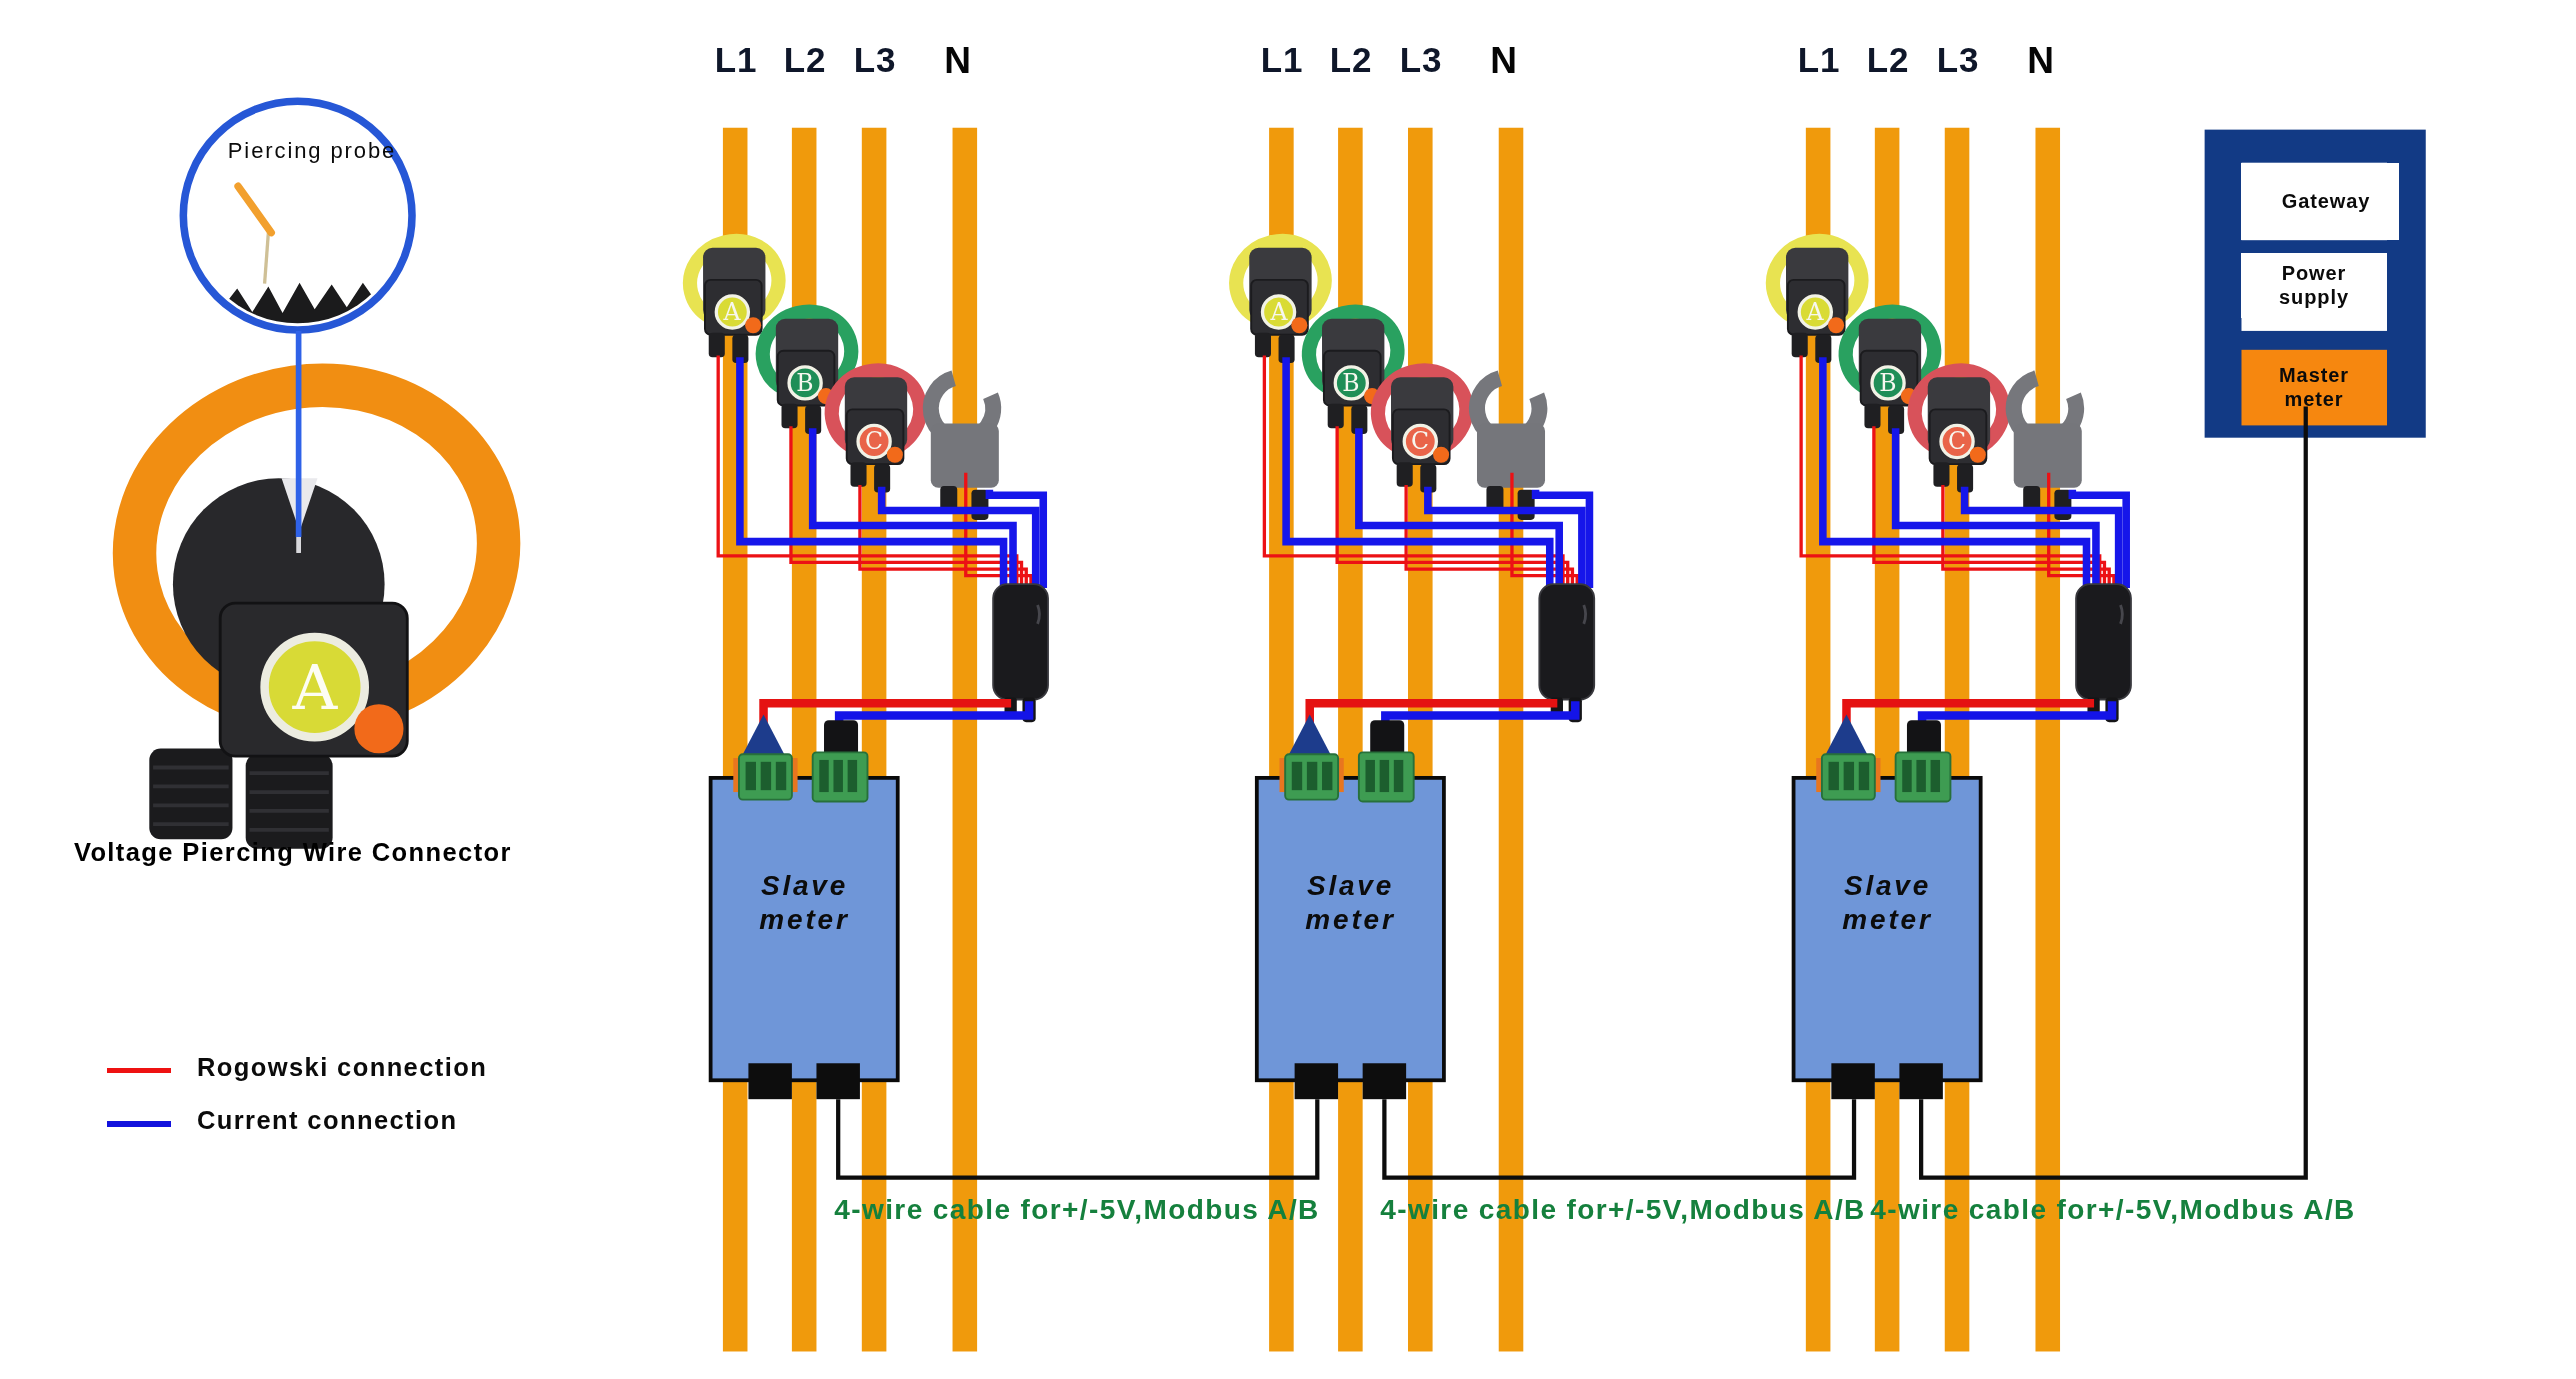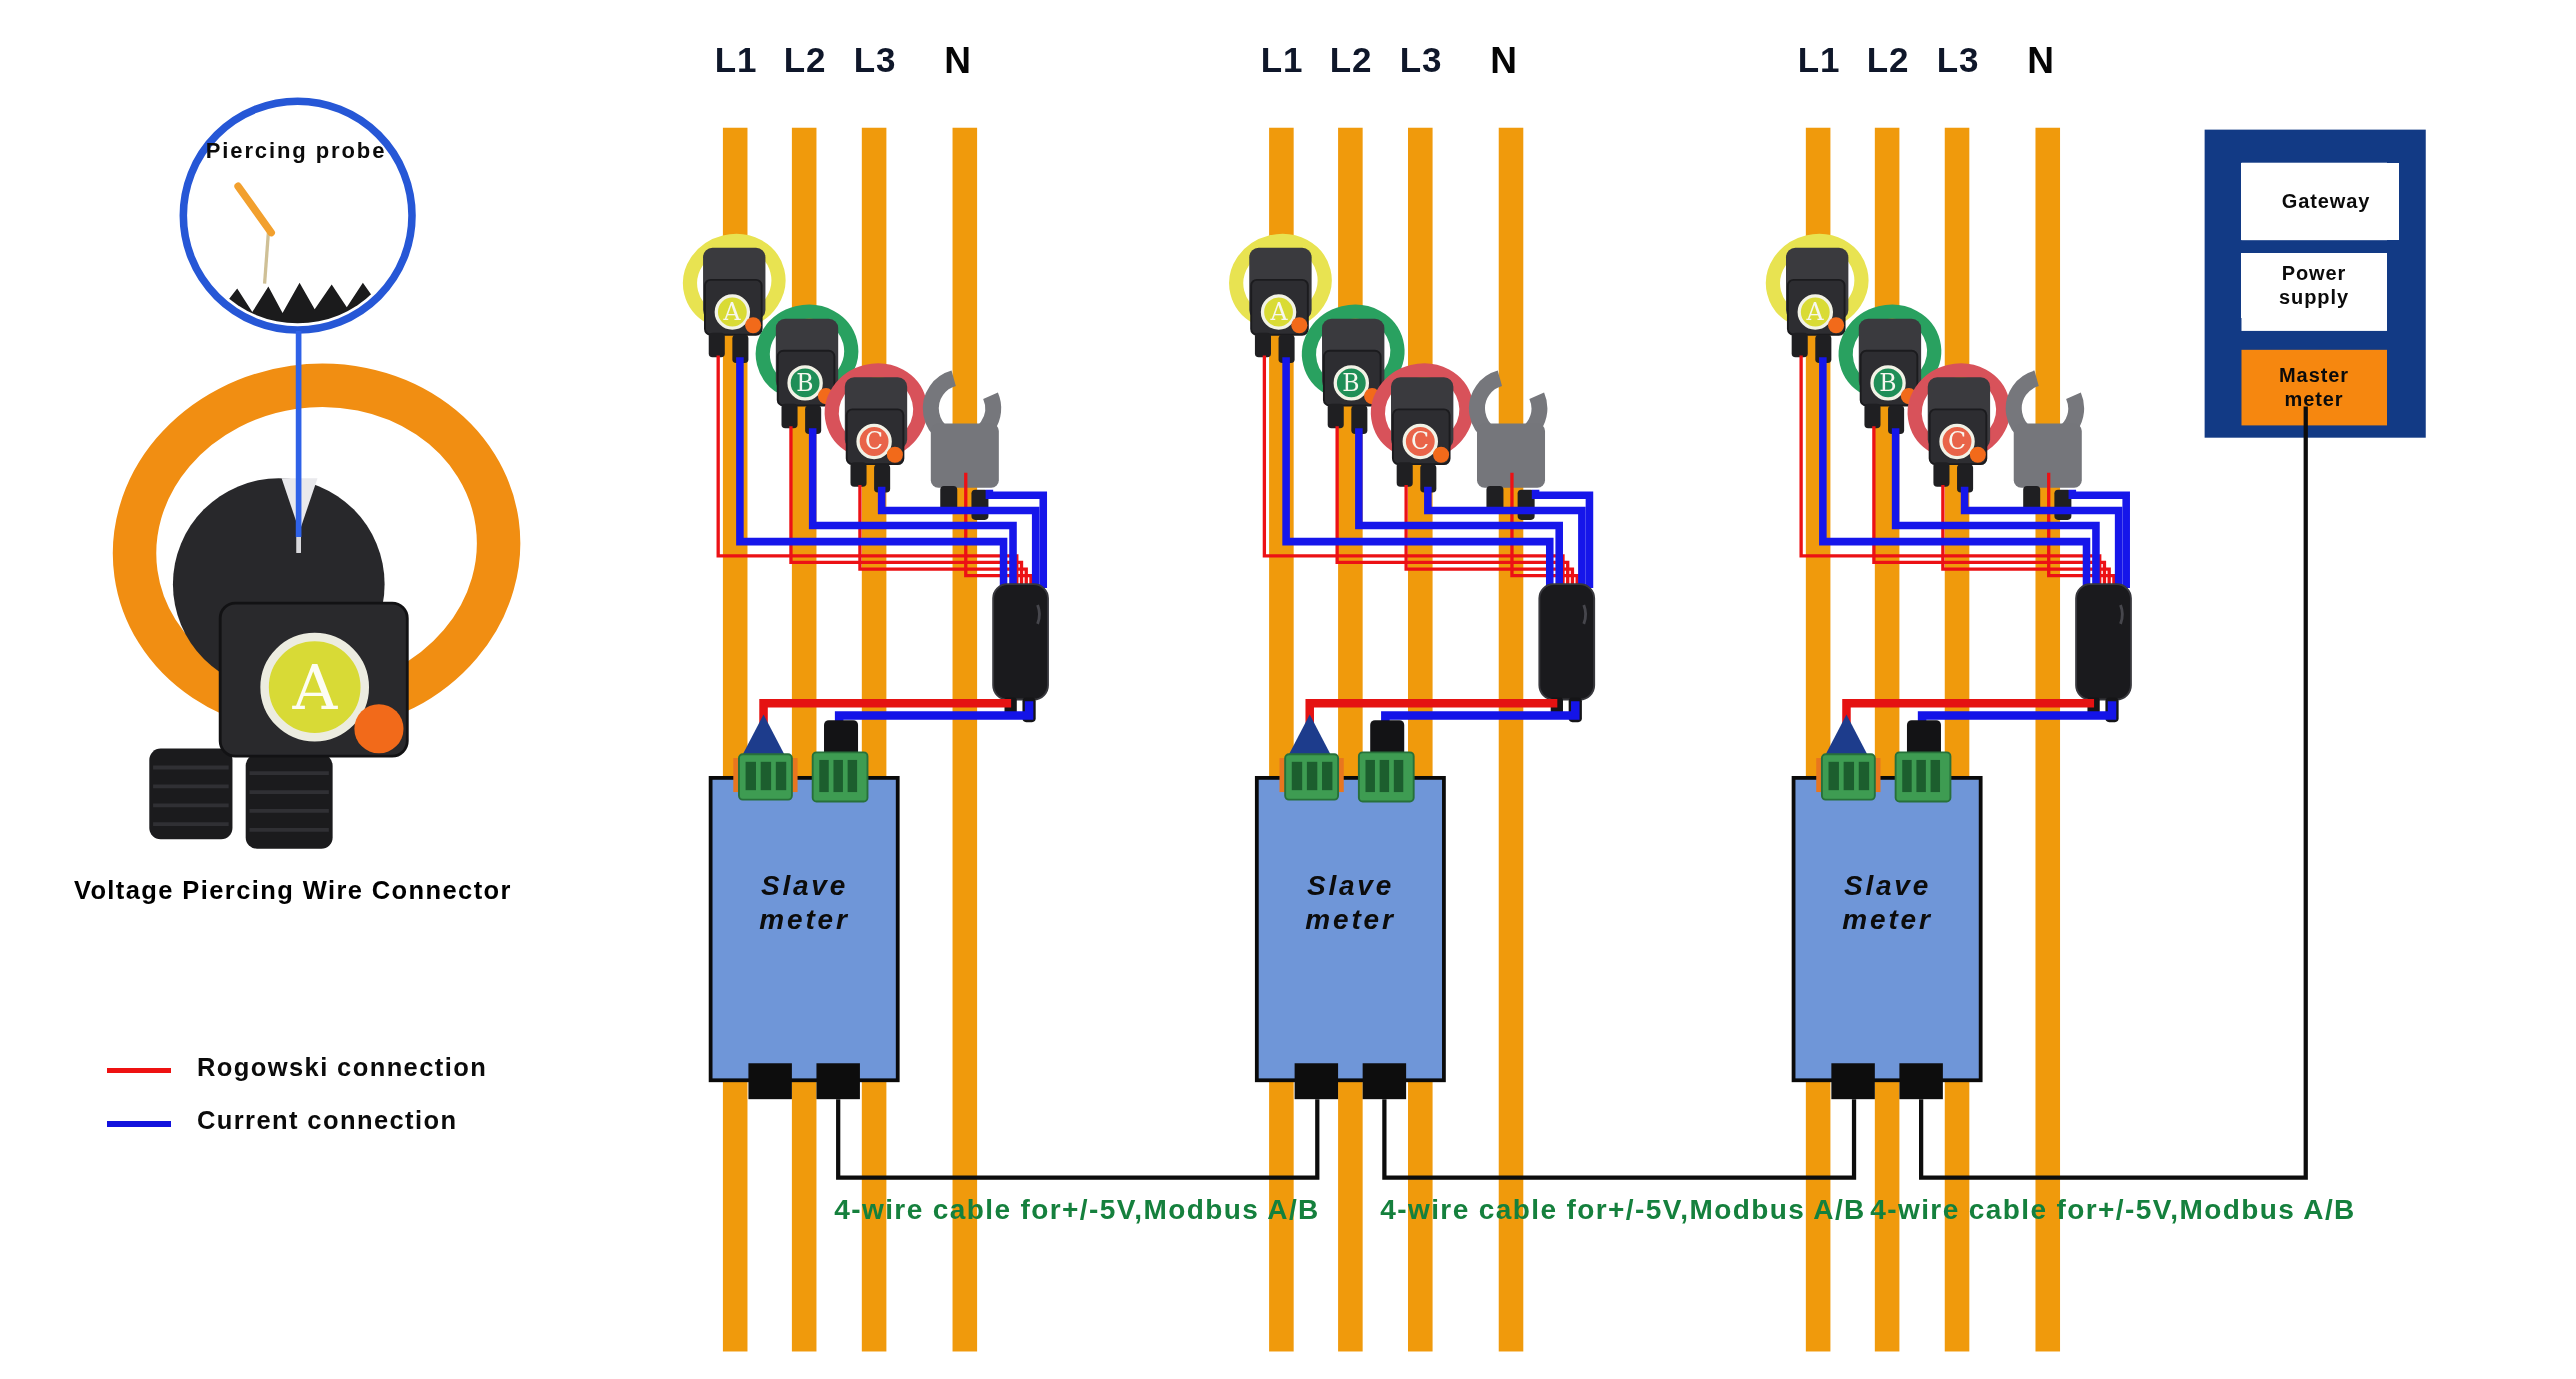--- a/index.html
+++ b/index.html
@@ -10,22 +10,22 @@
   .center{transform:translateX(-50%);white-space:nowrap;}
   .phase{top:40px;font-size:35px;font-weight:700;letter-spacing:0.9px;color:#0f172a;}
   .phase.neutral{color:#050505;font-size:37px;}
   .badge-letter{position:absolute;transform:translate(-50%,-50%);
                 font-family:"DejaVu Serif",serif;font-size:23.6px;color:#f7f7ef;}
   .big-badge-letter{position:absolute;transform:translate(-50%,-50%);
                 font-family:"DejaVu Serif",serif;font-size:62px;color:#fdfdf3;}
   .meter-label{position:absolute;width:187px;text-align:center;font-size:28px;font-weight:700;
                letter-spacing:2.8px;line-height:34px;white-space:pre-line;color:#0c0c0c;font-style:italic;}
   .cable-label{top:1194px;font-size:28px;font-weight:600;letter-spacing:1.4px;color:#15803d;}
-  .inset-label{top:138px;font-size:22px;font-weight:700;letter-spacing:1.9px;}
-  .caption{position:absolute;left:9.4px;top:874px;width:567px;text-align:center;
+  .inset-label{top:138px;font-size:22px;font-weight:400;letter-spacing:1.9px;margin-left:16px;}
+  .caption{position:absolute;left:9.4px;top:836px;width:567px;text-align:center;
            font-size:25.5px;font-weight:700;letter-spacing:1.4px;line-height:32px;}
   .legend-label{font-size:25.5px;font-weight:700;letter-spacing:1.4px;}
   .legend-swatch{position:absolute;left:107px;}
   .panel-box{position:absolute;left:2241px;width:146px;display:flex;align-items:center;justify-content:center;
              text-align:center;font-size:20px;font-weight:700;letter-spacing:0.9px;line-height:23.6px;
              white-space:pre-line;background:#ffffff;color:#0b0b0b;}
 </style>
 </head>
 <body>
 

